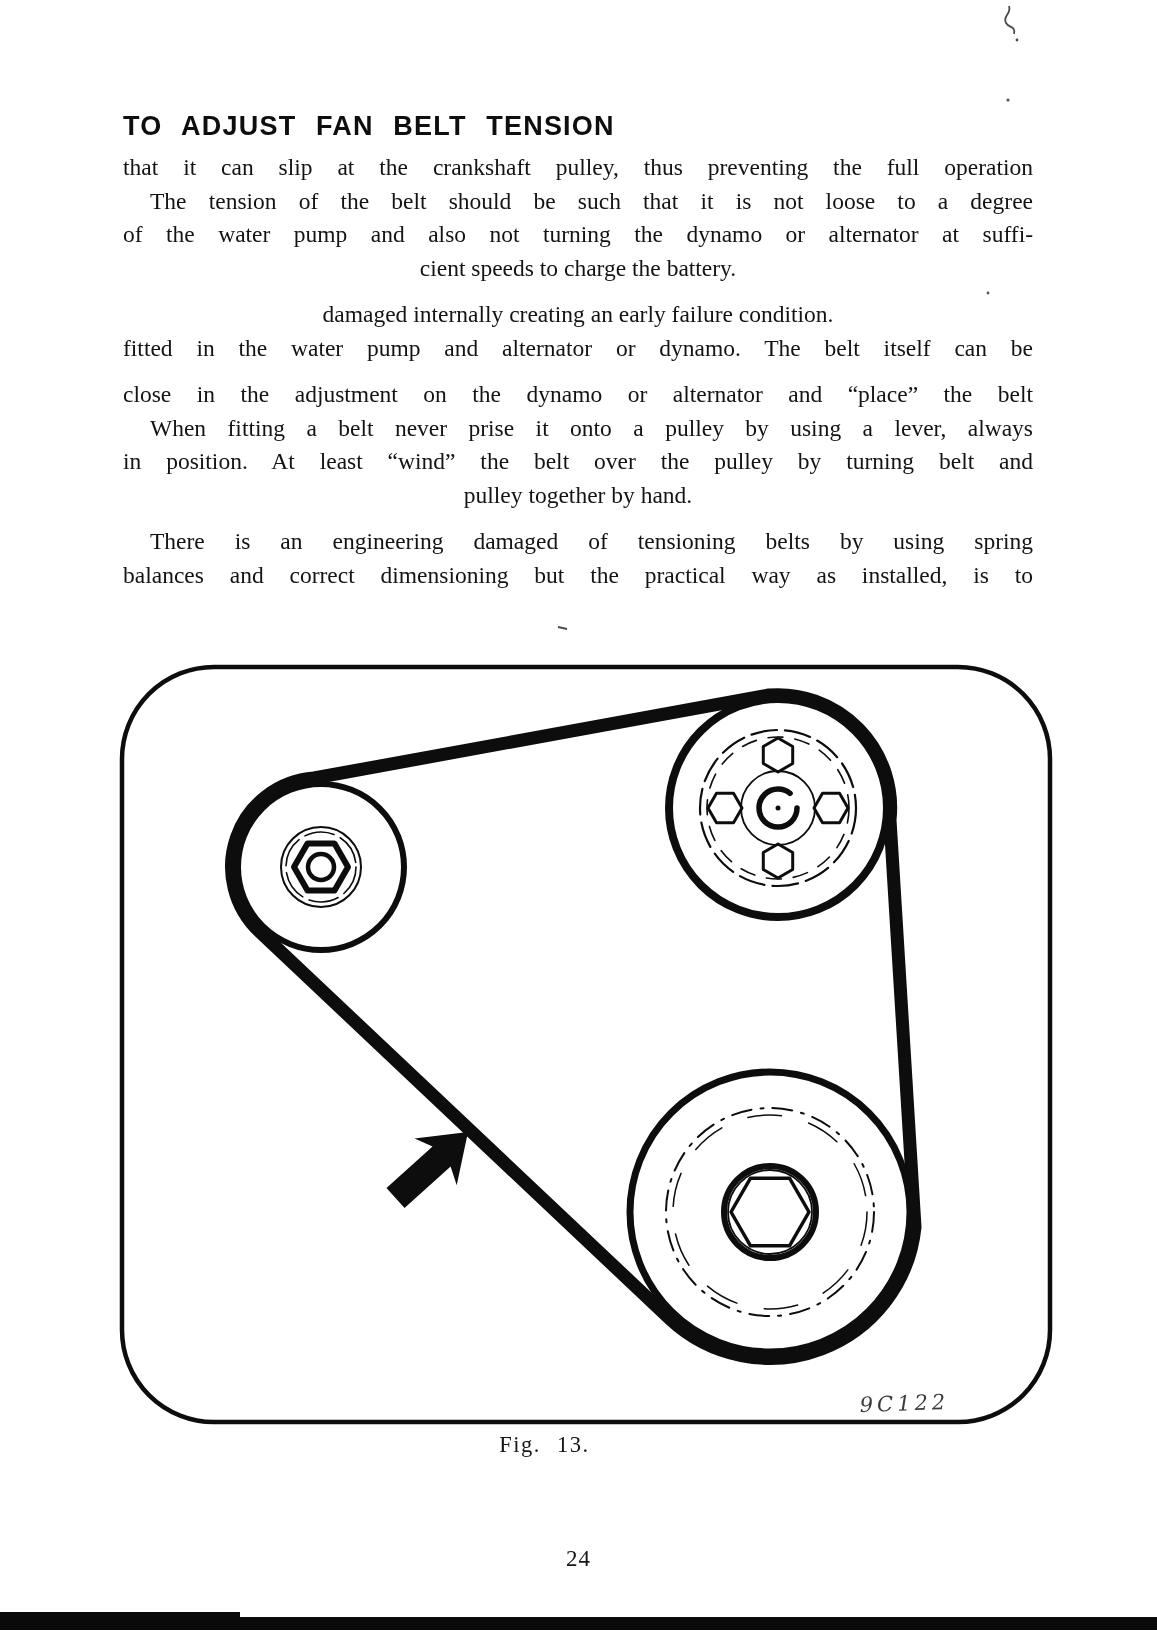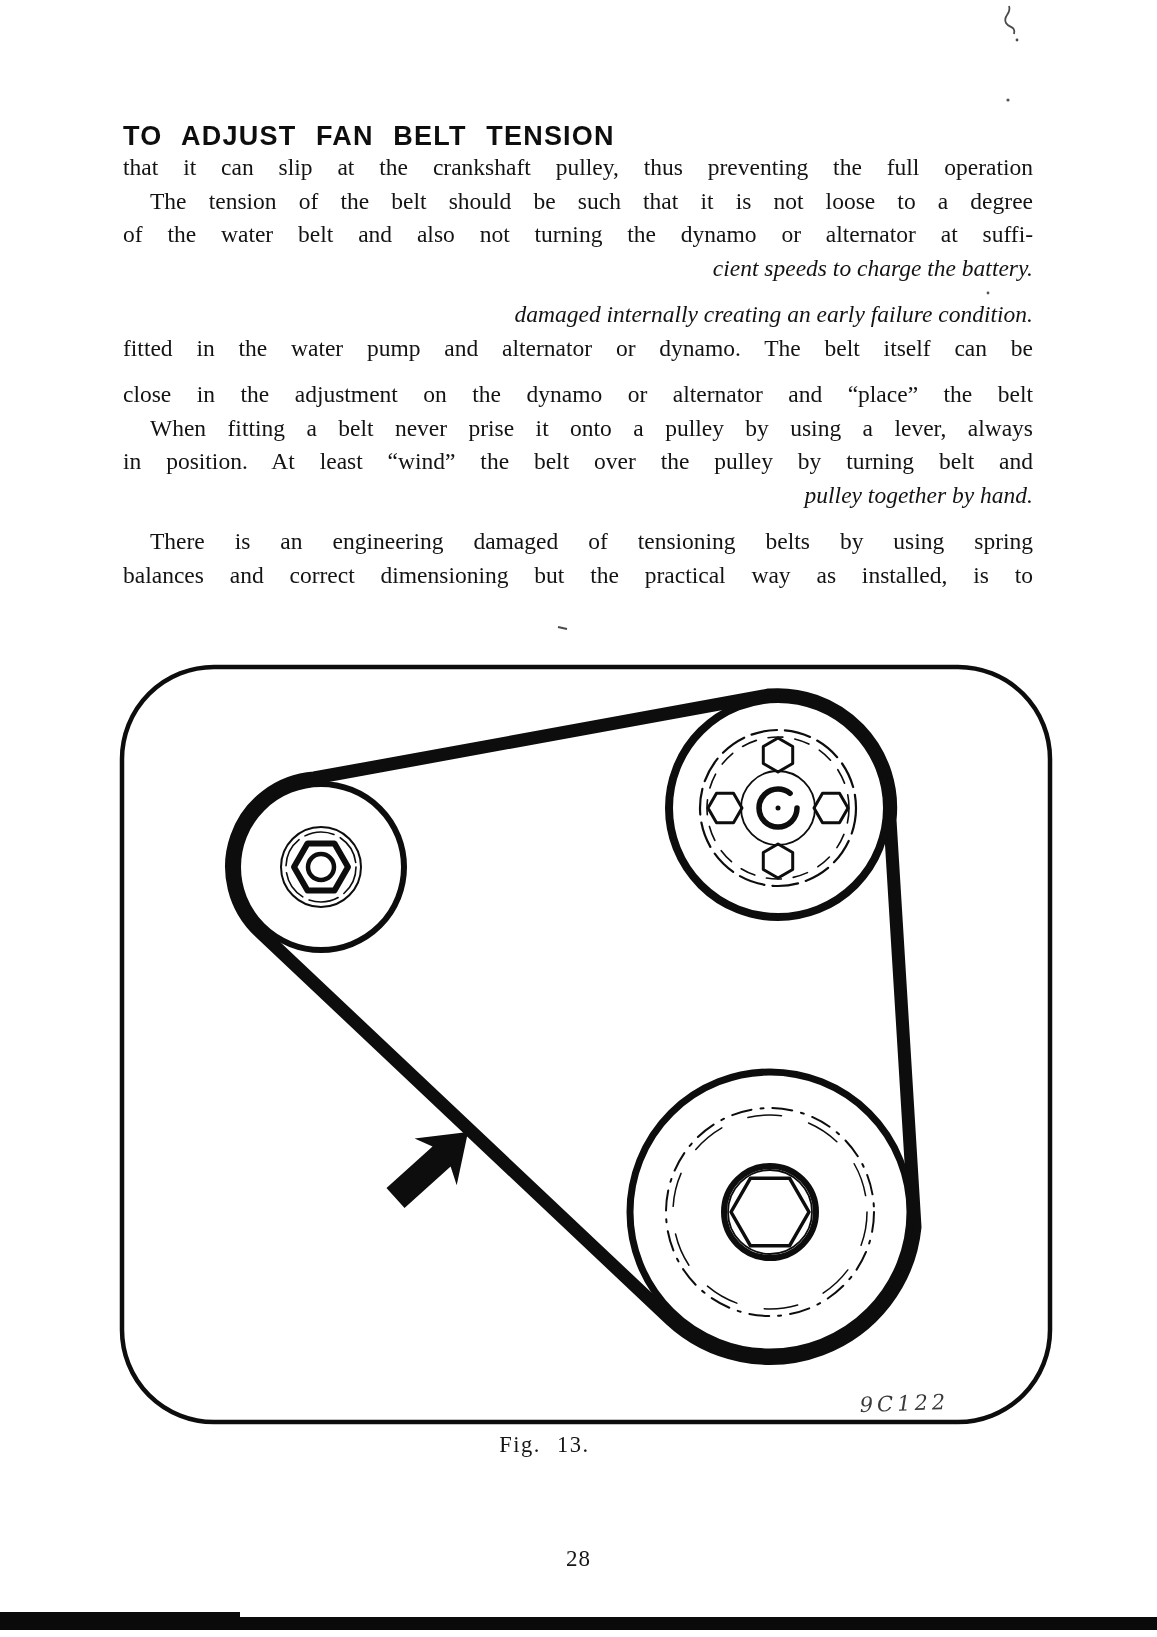--- a/index.html
+++ b/index.html
@@ -5,38 +5,38 @@
   html,body{margin:0;padding:0;background:#e8e8e8;}
   .page{
     position:relative;
     width:1157px;height:1637px;
     background:#ffffff;
     overflow:hidden;
     font-family:"Liberation Serif", serif;
     color:#131313;
   }
   .heading{
-    position:absolute;left:123px;top:120px;width:920px;
+    position:absolute;left:123px;top:110px;width:920px;
     font-family:"Liberation Sans", sans-serif;
     font-weight:700;font-size:27px;line-height:32px;
     letter-spacing:1.2px;word-spacing:11px;
     color:#0e0e0e;
   }
   .text-block{
     position:absolute;left:123px;top:151px;width:910px;
     font-size:23.5px;line-height:33.5px;
   }
   .para{margin:0 0 13px 0;}
   .line{
     text-align:justify;
     text-align-last:justify;
     white-space:normal;
   }
   .line.first{text-indent:27px;}
-  .line.last{text-align:right;text-align-last:auto;font-style:italic;}
+  .line.last{text-align:center;text-align-last:auto;}
   .figure-svg{position:absolute;left:110px;top:630px;}
   .caption{
     position:absolute;left:0;width:1089px;text-align:center;
     font-size:22.5px;color:#161616;
   }
   .caption.num{top:1432px;letter-spacing:1.5px;word-spacing:9px;}
   .caption.title{top:1468px;letter-spacing:1.8px;word-spacing:9px;}
   .pageno{
     position:absolute;left:0;top:1546px;width:1157px;text-align:center;
     font-size:23px;letter-spacing:1px;color:#161616;
@@ -55,21 +55,21 @@
 <body>
 
 <div class="page">
 
   <div class="heading">TO ADJUST FAN BELT TENSION</div>
 
   <div class="text-block">
     <div class="para">
       <div class="line">that it can slip at the crankshaft pulley, thus preventing the full operation</div>
       <div class="line first">The tension of the belt should be such that it is not loose to a degree</div>
-      <div class="line">of the water belt and also not turning the dynamo or alternator at suffi-</div>
+      <div class="line">of the water pump and also not turning the dynamo or alternator at suffi-</div>
       <div class="line last">cient speeds to charge the battery.</div>
     </div>
     <div class="para">
       <div class="line last">damaged internally creating an early failure condition.</div>
       <div class="line">fitted in the water pump and alternator or dynamo. The belt itself can be</div>
     </div>
     <div class="para">
       <div class="line">close in the adjustment on the dynamo or alternator and “place” the belt</div>
       <div class="line first">When fitting a belt never prise it onto a pulley by using a lever, always</div>
       <div class="line">in position. At least “wind” the belt over the pulley by turning belt and</div>
@@ -124,21 +124,21 @@
 
     <g transform="translate(358,502) rotate(-42)">
       <polygon fill="#0d0d0d" stroke="none" points="0,0 -44,-31 -36,-13 -98,-13 -98,14 -36,14 -44,32"></polygon>
     </g>
 
     <text x="750" y="782" stroke="none" fill="#3a3a3a" font-family="DejaVu Serif, serif" font-style="italic" font-size="21" letter-spacing="4" transform="rotate(-2 750 782)">9C122</text>
   </svg>
 
   <div class="caption num">Fig. 13.</div>
 
-  <div class="pageno">28</div>
+  <div class="pageno">24</div>
 
   <svg class="artifact-svg" width="1157" height="700" viewBox="0 0 1157 700" fill="none" stroke="#4a4a4a">
     <path stroke-width="1.8" d="M 1009 6 c 3 8 -7 10 -3 17 c 3 5 10 3 8 11"></path>
     <circle cx="1017" cy="40" r="1.4" fill="#4a4a4a" stroke="none"></circle>
     <circle cx="1008" cy="100" r="1.6" fill="#555555" stroke="none"></circle>
     <circle cx="988" cy="293" r="1.4" fill="#555555" stroke="none"></circle>
     <path stroke-width="2" d="M 558 627 l 9 2"></path>
   </svg>
 
   <div class="bottom-edge2"></div>

